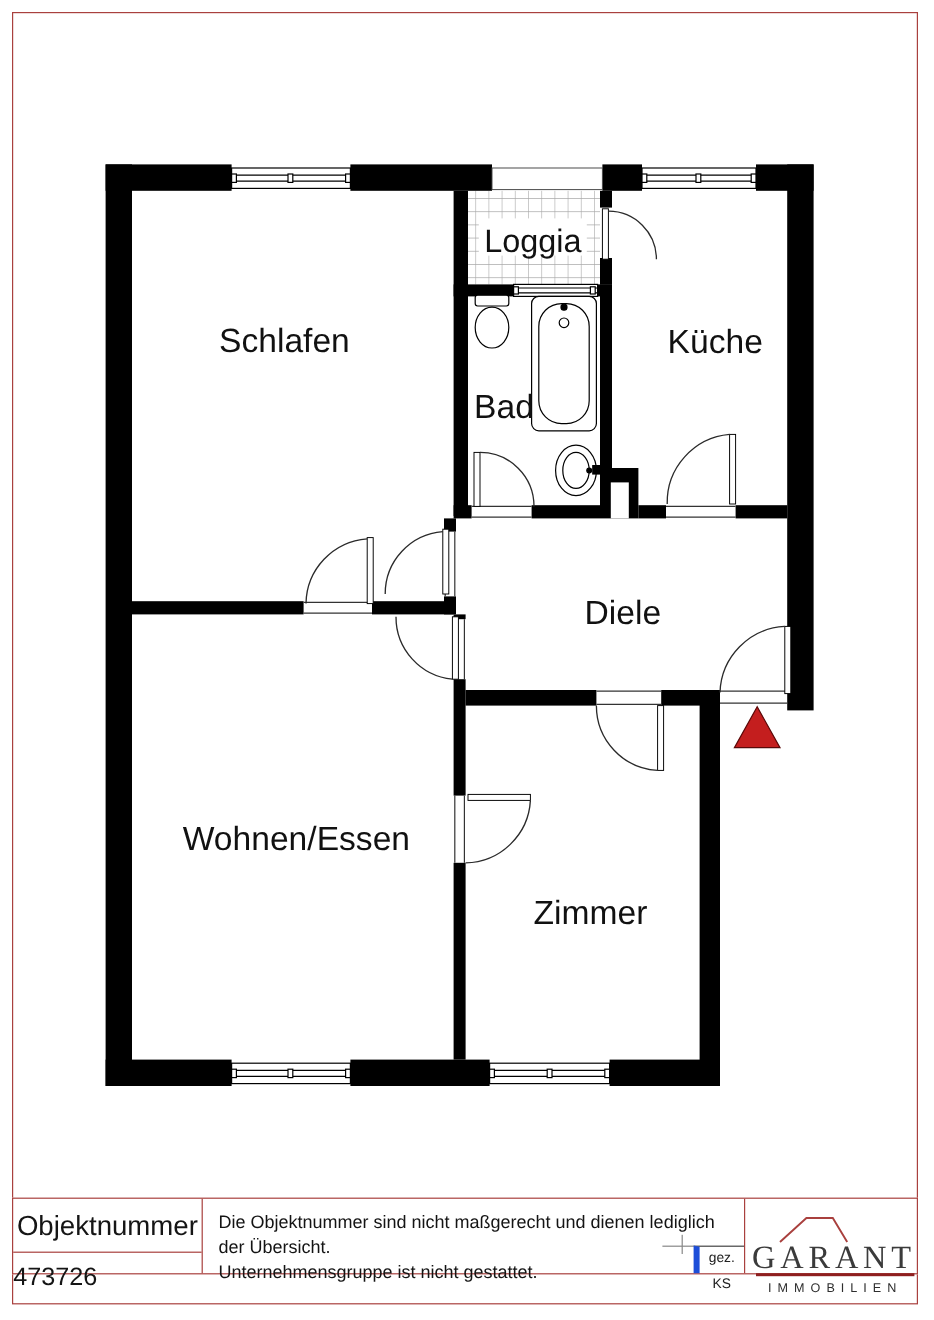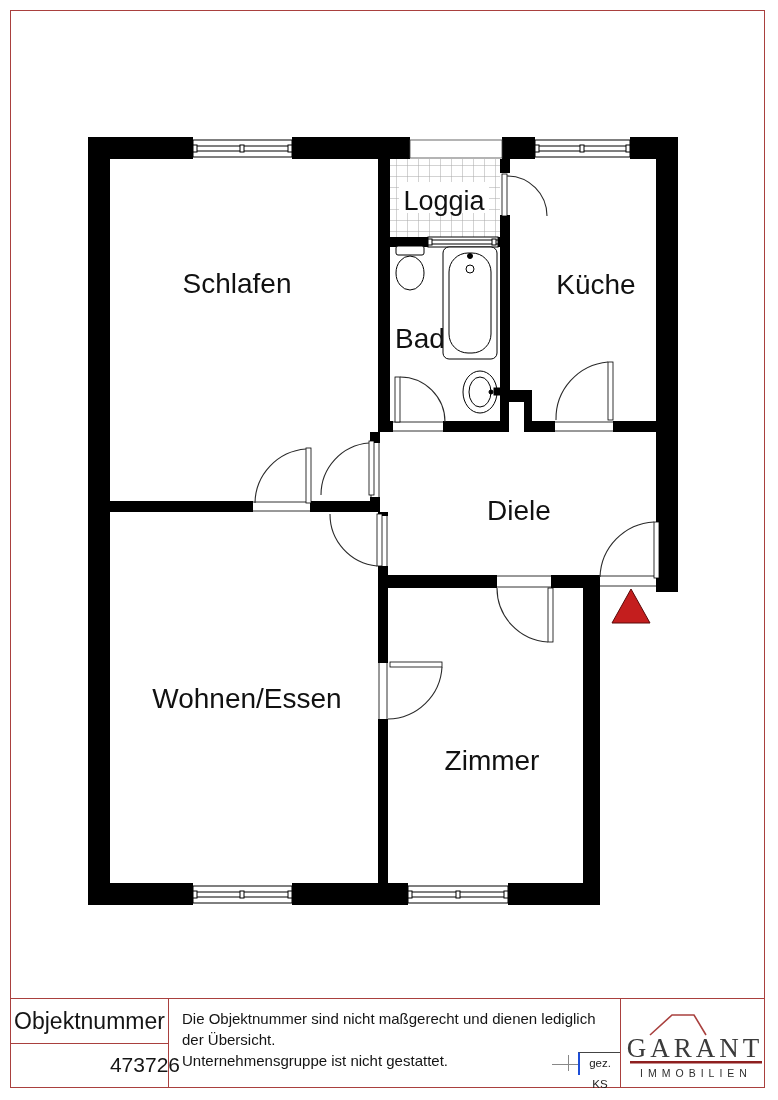--- a/index.html
+++ b/index.html
@@ -2,33 +2,33 @@
 <html><head>
 <meta charset="utf-8">
 <style>
   html,body{margin:0;padding:0;background:#fff;}
   .page{position:relative;width:778px;height:1100px;background:#fff;overflow:hidden;
         font-family:"Liberation Sans", sans-serif;}
   .page-frame{position:absolute;left:10px;top:10px;width:755px;height:1077px;
         border:1.5px solid #a9403e;box-sizing:border-box;}
   .plan-svg{position:absolute;left:0;top:0;}
   
-  .footer{position:absolute;left:10px;top:998px;width:755px;height:90px;
+  .footer{position:absolute;left:10px;top:998px;width:755px;height:64px;
         border:1.5px solid #a9403e;box-sizing:border-box;background:#fff;}
   .cell{position:absolute;top:0;height:100%;box-sizing:border-box;}
   .cell-objnum{left:0;width:158px;border-right:1.5px solid #a9403e;}
   .objnum-label{position:absolute;left:0;top:0;width:100%;height:45px;line-height:45px;
         text-align:center;font-size:23px;color:#151515;border-bottom:1.5px solid #a9403e;
         box-sizing:border-box;white-space:nowrap;}
-  .objnum-value{position:absolute;left:12px;top:45px;width:100%;height:42px;line-height:42px;
-        text-align:right;font-size:21px;color:#151515;}
+  .objnum-value{position:absolute;left:0;top:45px;width:100%;height:42px;line-height:42px;
+        text-align:left;font-size:21px;color:#151515;}
   .cell-disclaimer{left:158px;width:452px;border-right:1.5px solid #a9403e;}
   .disclaimer{position:absolute;left:13px;top:9px;font-size:15px;line-height:21px;color:#141414;}
-  .gezks-box{position:absolute;right:0px;bottom:12px;width:42px;height:23px;
-        border-left:2px solid #1d4ed8;border-top:1px solid #444;box-sizing:border-box;
+  .gezks-box{position:absolute;right:0px;bottom:0px;width:42px;height:23px;
+        border-left:5px solid #1d4ed8;border-top:1px solid #444;box-sizing:border-box;
         font-size:11.5px;line-height:21px;text-align:center;color:#222;}
   .tick-h{position:absolute;right:42px;bottom:22px;width:26px;height:1px;background:#888;}
   .tick-v{position:absolute;right:51px;bottom:16px;width:1px;height:16px;background:#888;}
   .cell-logo{left:610px;width:143px;}
 </style>
 </head>
 <body>
 
 <div class="page">
 

